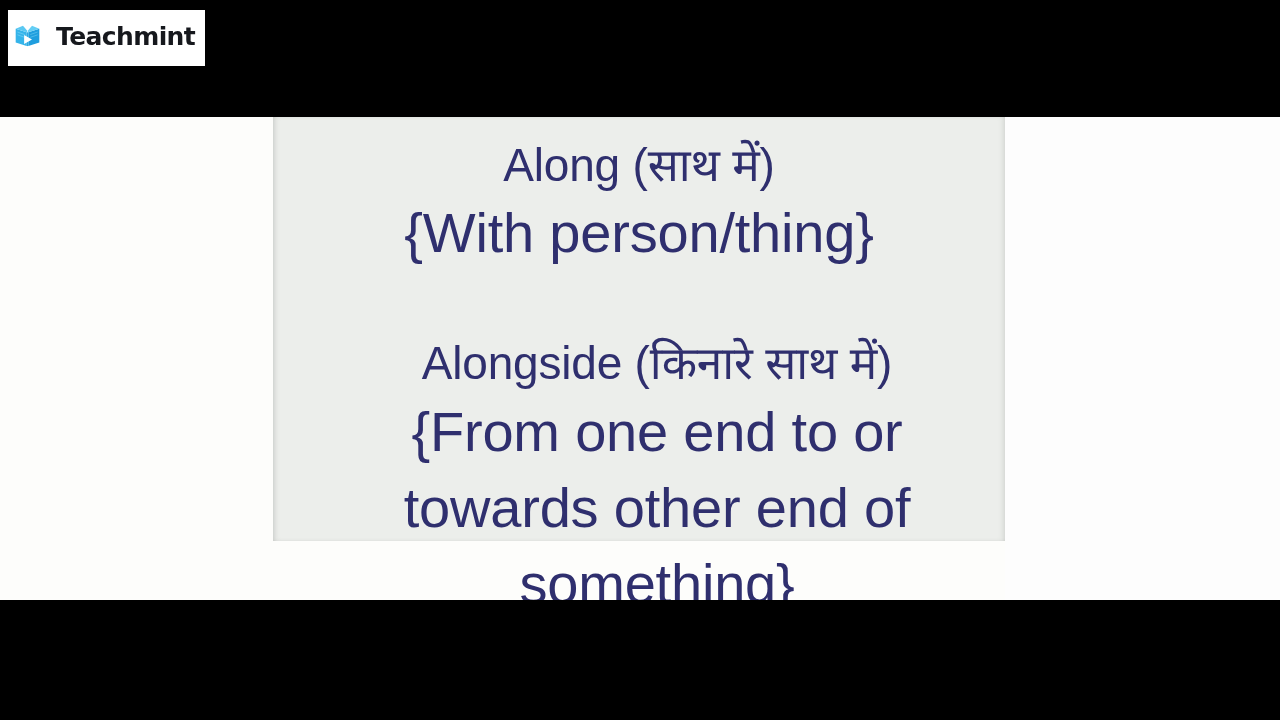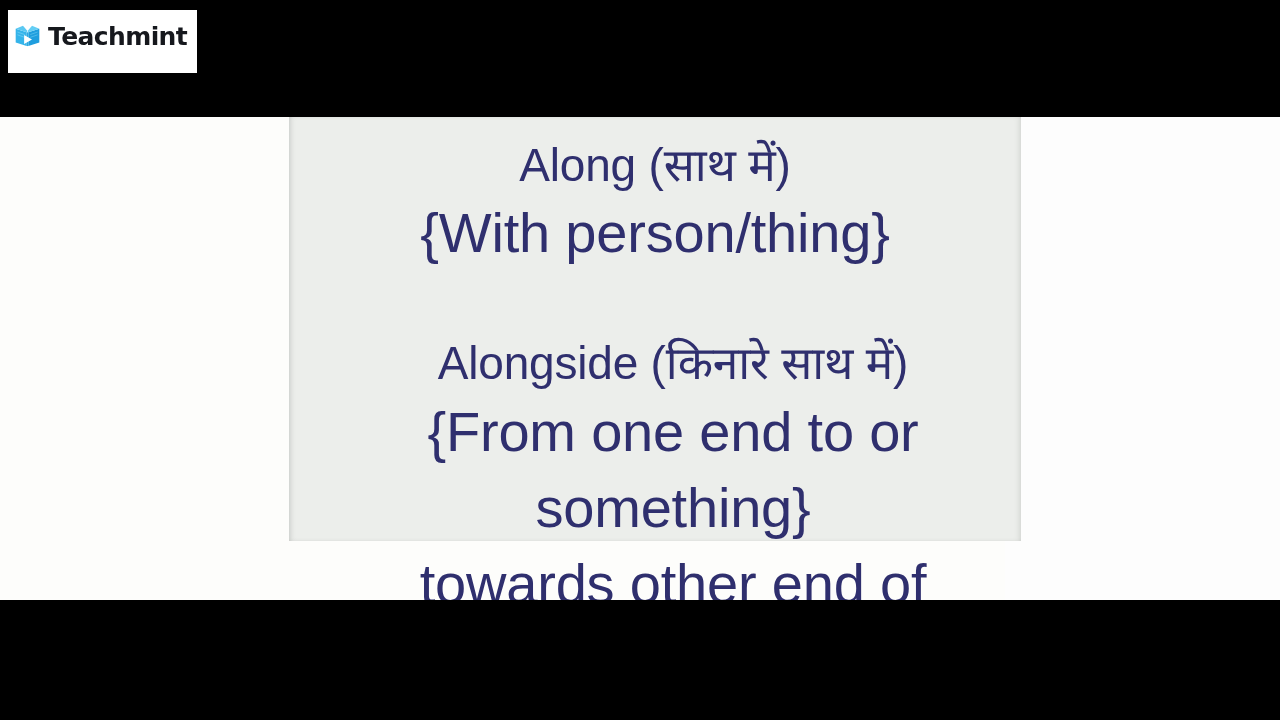--- a/index.html
+++ b/index.html
@@ -49,21 +49,21 @@
   .stage-right-margin {
     position: absolute;
     right: 0; top: 0;
     width: 275px; height: 100%;
     background: #fdfdfd;
   }
 
   
   .slide-panel {
     position: absolute;
-    left: 289px;
+    left: 273px;
     top: 0;
     width: 732px;
     height: 424px;
     background: #eceeeb;
     box-shadow: inset 4px 0 6px -4px rgba(120,125,120,0.45),
                 inset -4px 0 6px -4px rgba(120,125,120,0.35);
     display: flex;
     flex-direction: column;
     align-items: center;
     justify-content: flex-start;
@@ -99,25 +99,25 @@
 
   
   .entry-2 .entry-line { line-height: 1.36; padding-left: 36px; }
 
   
   .logo-badge {
     position: absolute;
     left: 8px;
     top: 10px;
     height: 52px;
-    padding: 0 10px 11px 6px;
+    padding: 0 10px 4px 6px;
     background: #ffffff;
     display: flex;
     align-items: center;
-    gap: 7px;
+    gap: 15px;
     z-index: 10;
   }
 
   .logo-icon {
     width: 27px;
     height: 27px;
     display: block;
     flex: 0 0 auto;
   }
 
@@ -147,22 +147,22 @@
         <div class="entry entry-1">
           <span class="entry-line line-head">Along (साथ में)</span>
           <span class="entry-line line-body">{With person/thing}</span>
         </div>
 
         <div class="entry-gap"></div>
 
         <div class="entry entry-2">
           <span class="entry-line line-head">Alongside (किनारे साथ में)</span>
           <span class="entry-line line-body">{From one end to or</span>
+          <span class="entry-line line-body">towards other end of</span>
           <span class="entry-line line-body">something}</span>
-          <span class="entry-line line-body">towards other end of</span>
         </div>
 
       </div>
     </div>
   </div>
 
   <div class="band band-top"></div>
   <div class="band band-bottom"></div>
 
   <div class="logo-badge">

